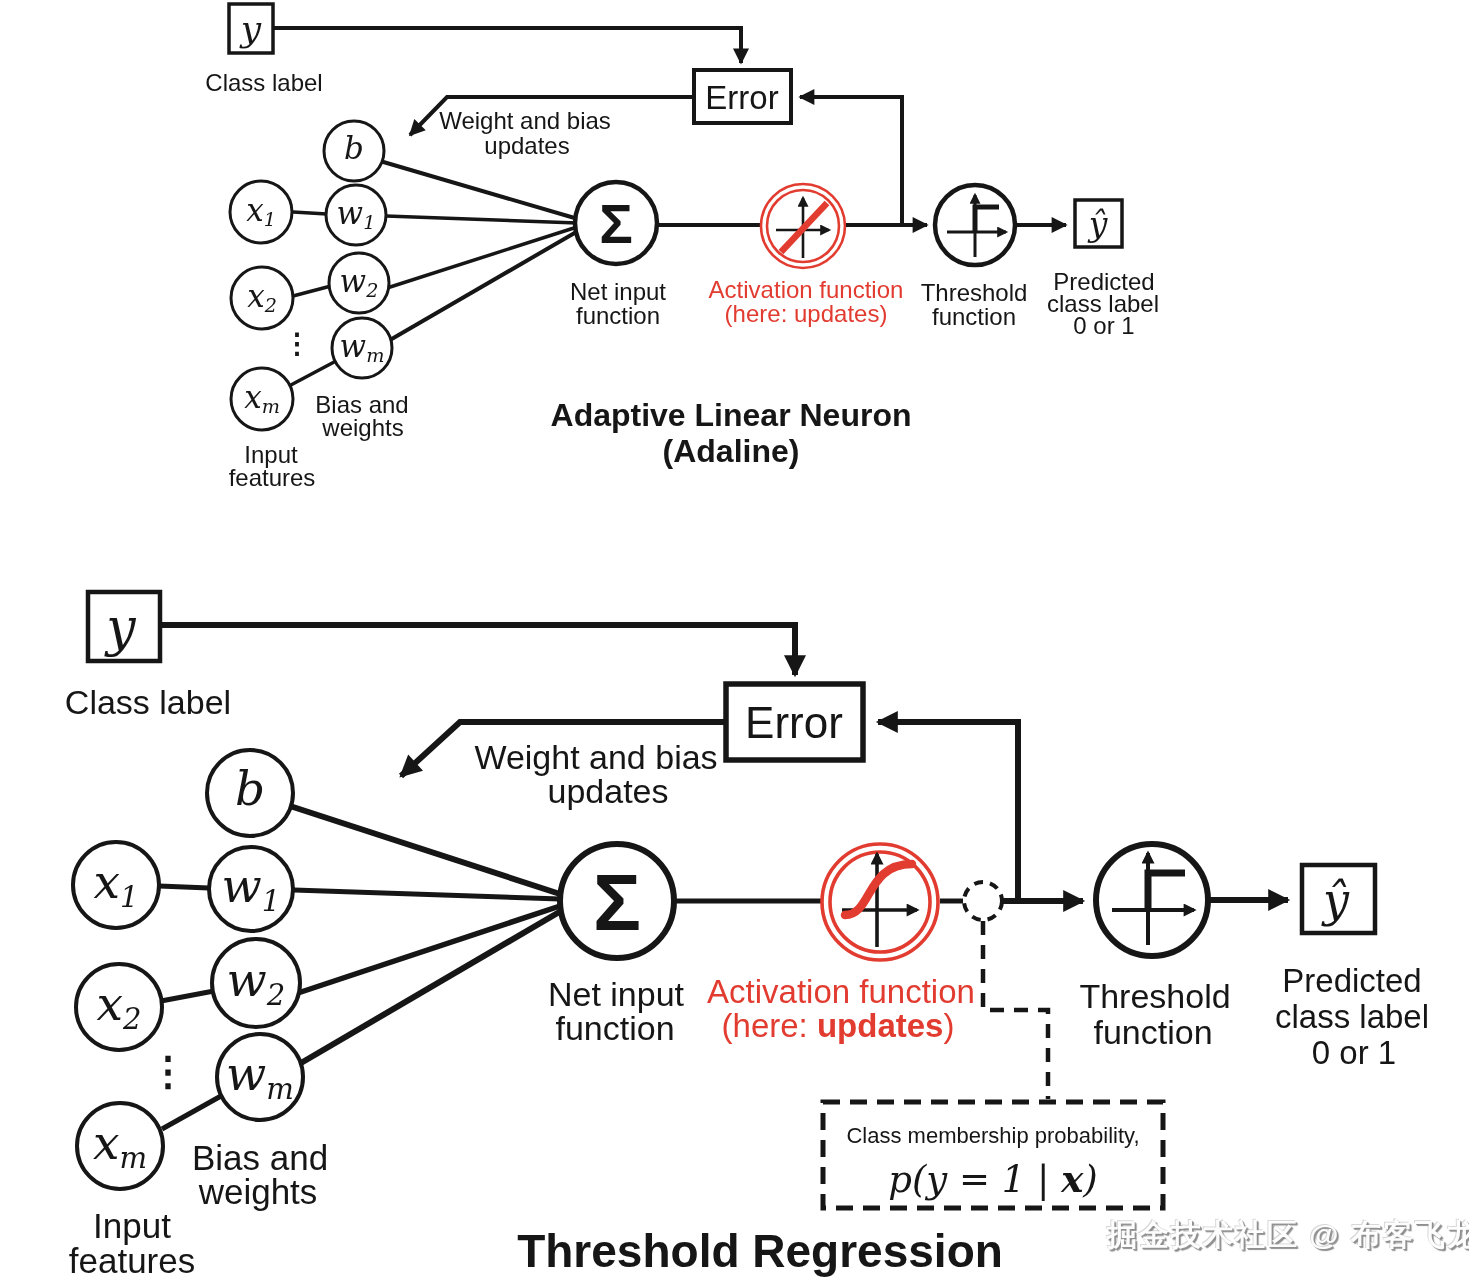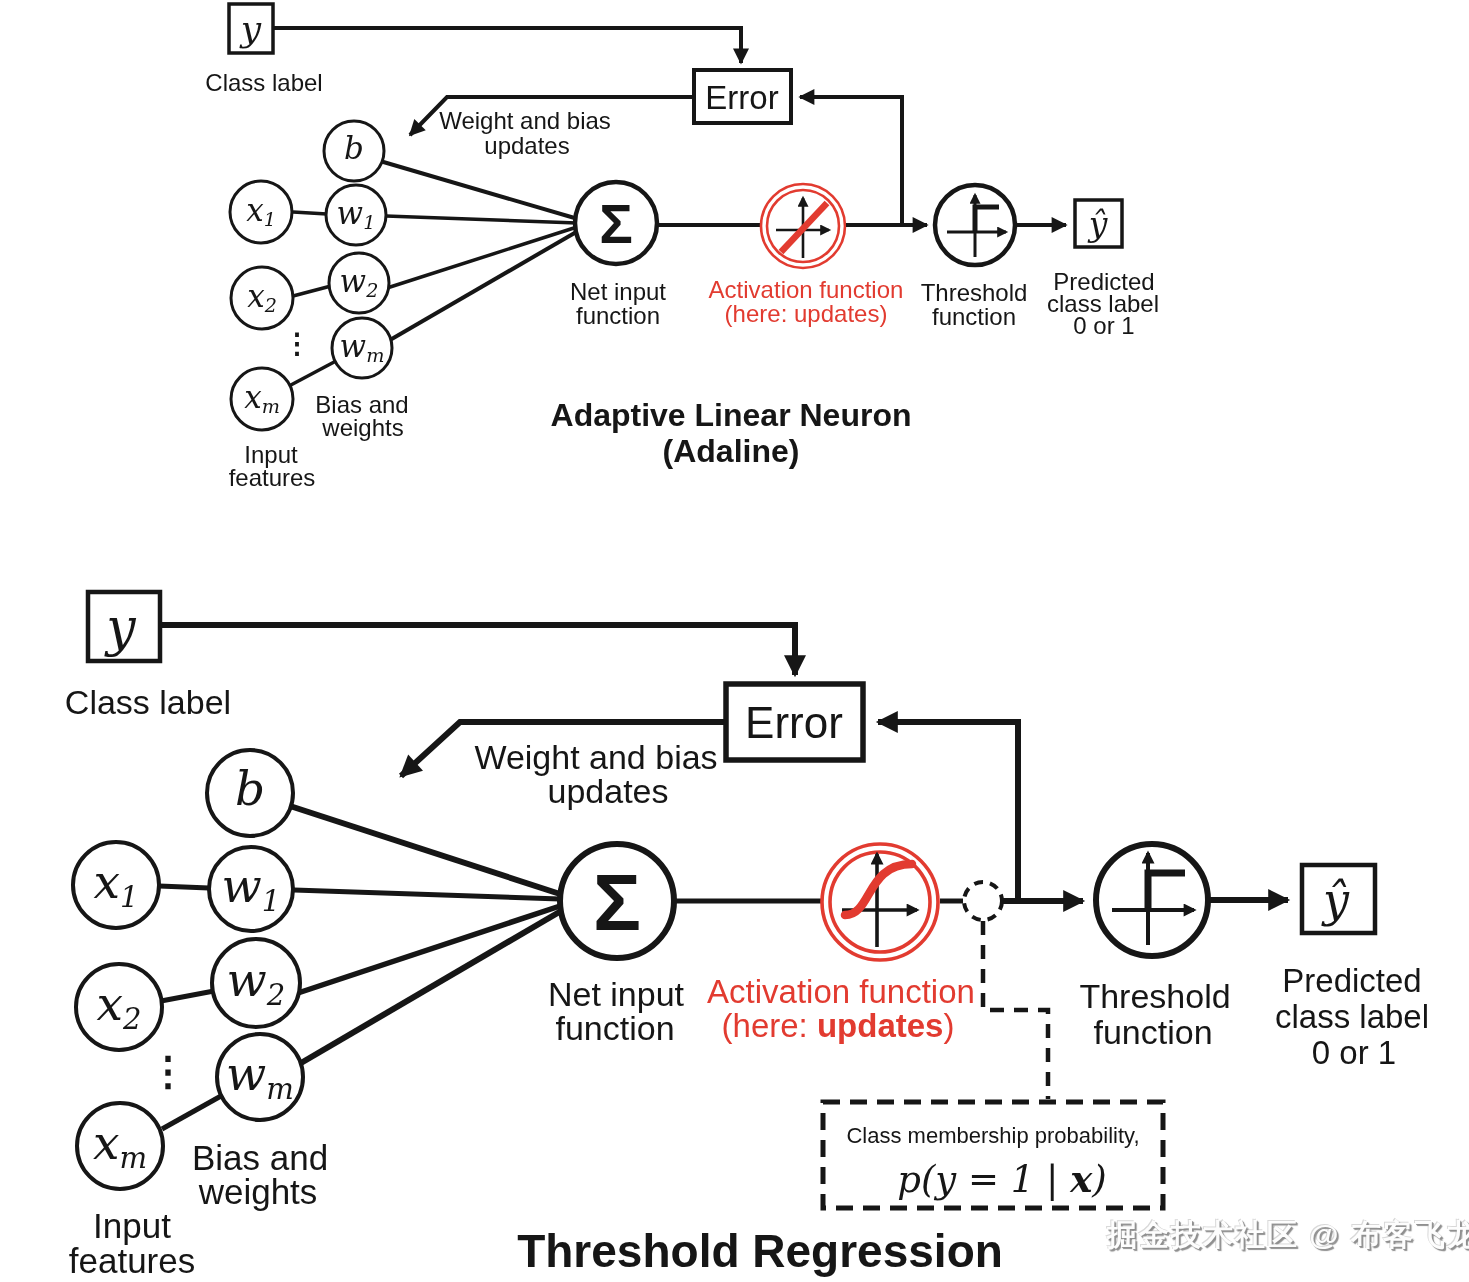--- a/index.html
+++ b/index.html
@@ -208,19 +208,19 @@
   <div class="t sans" style="left:1352px;top:980px;font-size:33px;">Predicted</div>
   <div class="t sans" style="left:1352px;top:1016px;font-size:33px;">class label</div>
   <div class="t sans" style="left:1354px;top:1052px;font-size:33px;">0 or 1</div>
 
   <div class="t sans" style="left:260px;top:1157px;font-size:35px;">Bias and</div>
   <div class="t sans" style="left:258px;top:1191px;font-size:35px;">weights</div>
   <div class="t sans" style="left:132px;top:1225px;font-size:35px;">Input</div>
   <div class="t sans" style="left:132px;top:1260px;font-size:35px;">features</div>
 
   <div class="t sans" style="left:993px;top:1136px;font-size:22px;">Class membership probability,</div>
-  <div class="t serif" style="left:993px;top:1179px;font-size:37px;margin-left:9px;"><span>p(y = 1 | </span><span class="bold">x</span><span>)</span></div>
+  <div class="t serif" style="left:993px;top:1179px;font-size:37px;"><span>p(y = 1 | </span><span class="bold">x</span><span>)</span></div>
 
   <div class="t sans bold" style="left:760px;top:1251px;font-size:46px;">Threshold Regression</div>
 
   <div class="t sans watermark" style="left:1293px;top:1235px;font-size:30px;">掘金技术社区 @ 布客飞龙</div>
 
 </div>
 
 </body></html>

